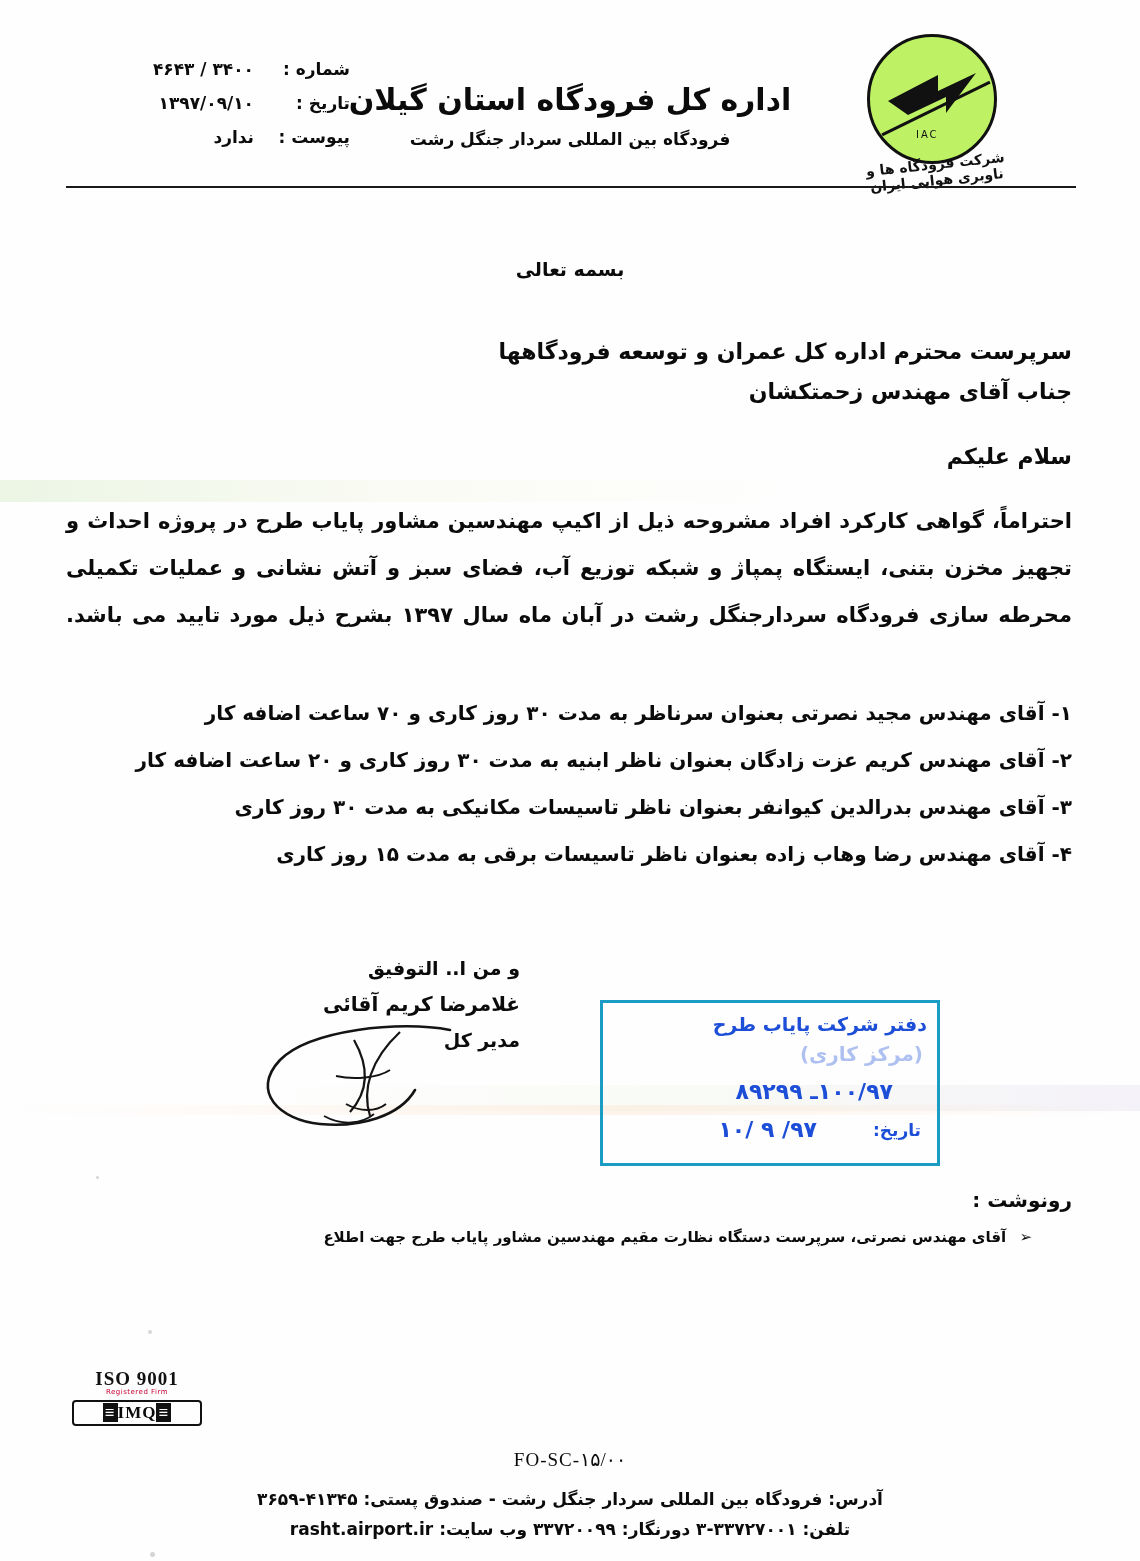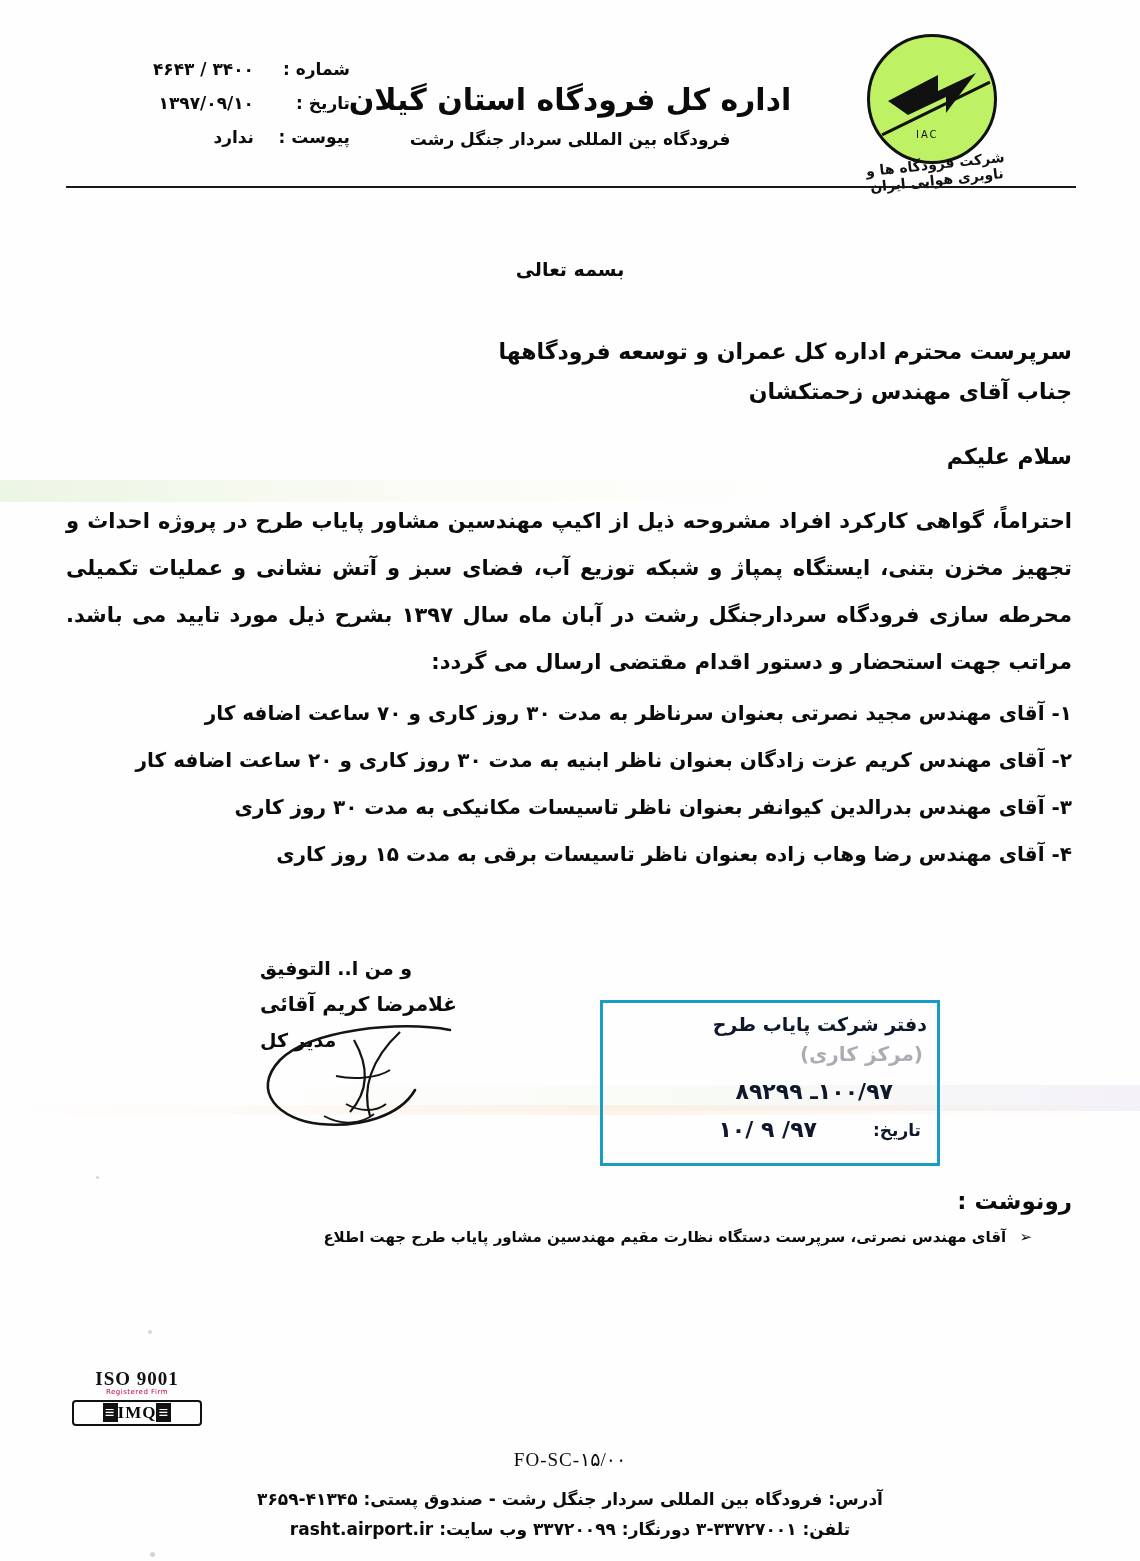--- a/index.html
+++ b/index.html
@@ -87,47 +87,47 @@
   }
   .list{
     position:absolute;right:68px;top:690px;width:1006px;text-align:right;
     font-size:20px;line-height:47px;font-weight:700;
     list-style:none;margin:0;padding:0;
   }
   .list li{white-space:nowrap;}
 
   
   .sig{
-    position:absolute;right:620px;top:950px;width:260px;text-align:left;
+    position:absolute;right:620px;top:950px;width:260px;text-align:right;
     font-size:19px;font-weight:700;line-height:36px;
   }
   .sig .n1{font-size:20px;}
   .sig .n2{font-size:19px;}
   .sig-mark{
     position:absolute;right:660px;top:1020px;width:230px;height:130px;
   }
 
   
   .stamp{
     position:absolute;left:600px;top:1000px;width:334px;height:160px;
-    border:3px solid #1a9cc4;color:#0f172a;
+    border:3px solid #1a9cc4;color:#1d4ed8;
     font-size:19px;font-weight:700;line-height:30px;
     direction:rtl;
   }
   .stamp .s-row{position:absolute;}
   .stamp .s1{right:10px;top:6px;font-size:19px;}
   .stamp .s2{right:14px;top:36px;font-size:20px;}
   .stamp .s3{right:44px;top:74px;font-size:22px;letter-spacing:1px;}
   .stamp .s4{right:120px;top:112px;font-size:22px;}
   .stamp .s5{right:16px;top:112px;font-size:17px;}
   .stamp .faded{opacity:.35;}
 
   
   .cc-title{
-    position:absolute;right:68px;top:1188px;font-size:23px;font-weight:700;
+    position:absolute;right:68px;top:1188px;font-size:20px;font-weight:700;
   }
   .cc-item{
     position:absolute;right:108px;top:1228px;width:800px;text-align:right;
     font-size:15px;font-weight:700;
   }
   .cc-item .bullet{display:inline-block;margin-left:8px;}
 
   
   .iso{
     position:absolute;left:72px;top:1368px;width:130px;text-align:center;
@@ -198,21 +198,20 @@
   <div class="besmeh">بسمه تعالی</div>
 
   <div class="addressee">
     <div>سرپرست محترم اداره کل عمران و توسعه فرودگاهها</div>
     <div>جناب آقای مهندس زحمتکشان</div>
   </div>
 
   <div class="salam">سلام علیکم</div>
 
   <div class="para">احتراماً، گواهی کارکرد افراد مشروحه ذیل از اکیپ مهندسین مشاور پایاب طرح در پروژه احداث و تجهیز مخزن بتنی، ایستگاه پمپاژ و شبکه توزیع آب، فضای سبز و آتش نشانی و عملیات تکمیلی محرطه سازی فرودگاه سردارجنگل رشت در آبان ماه سال ۱۳۹۷ بشرح ذیل مورد تایید می باشد.</div>
-  <div class="para2">مراتب جهت استحضار و دستور اقدام مقتضی ارسال می گردد:</div>
 
   <ol class="list">
     <li>۱- آقای مهندس مجید نصرتی بعنوان سرناظر به مدت ۳۰ روز کاری و ۷۰ ساعت اضافه کار</li>
     <li>۲- آقای مهندس کریم عزت زادگان بعنوان ناظر ابنیه به مدت ۳۰ روز کاری و ۲۰ ساعت اضافه کار</li>
     <li>۳- آقای مهندس بدرالدین کیوانفر بعنوان ناظر تاسیسات مکانیکی به مدت ۳۰ روز کاری</li>
     <li>۴- آقای مهندس رضا وهاب زاده بعنوان ناظر تاسیسات برقی به مدت ۱۵ روز کاری</li>
   </ol>
 
   <div class="sig">
     <div>و من ا.. التوفیق</div>

